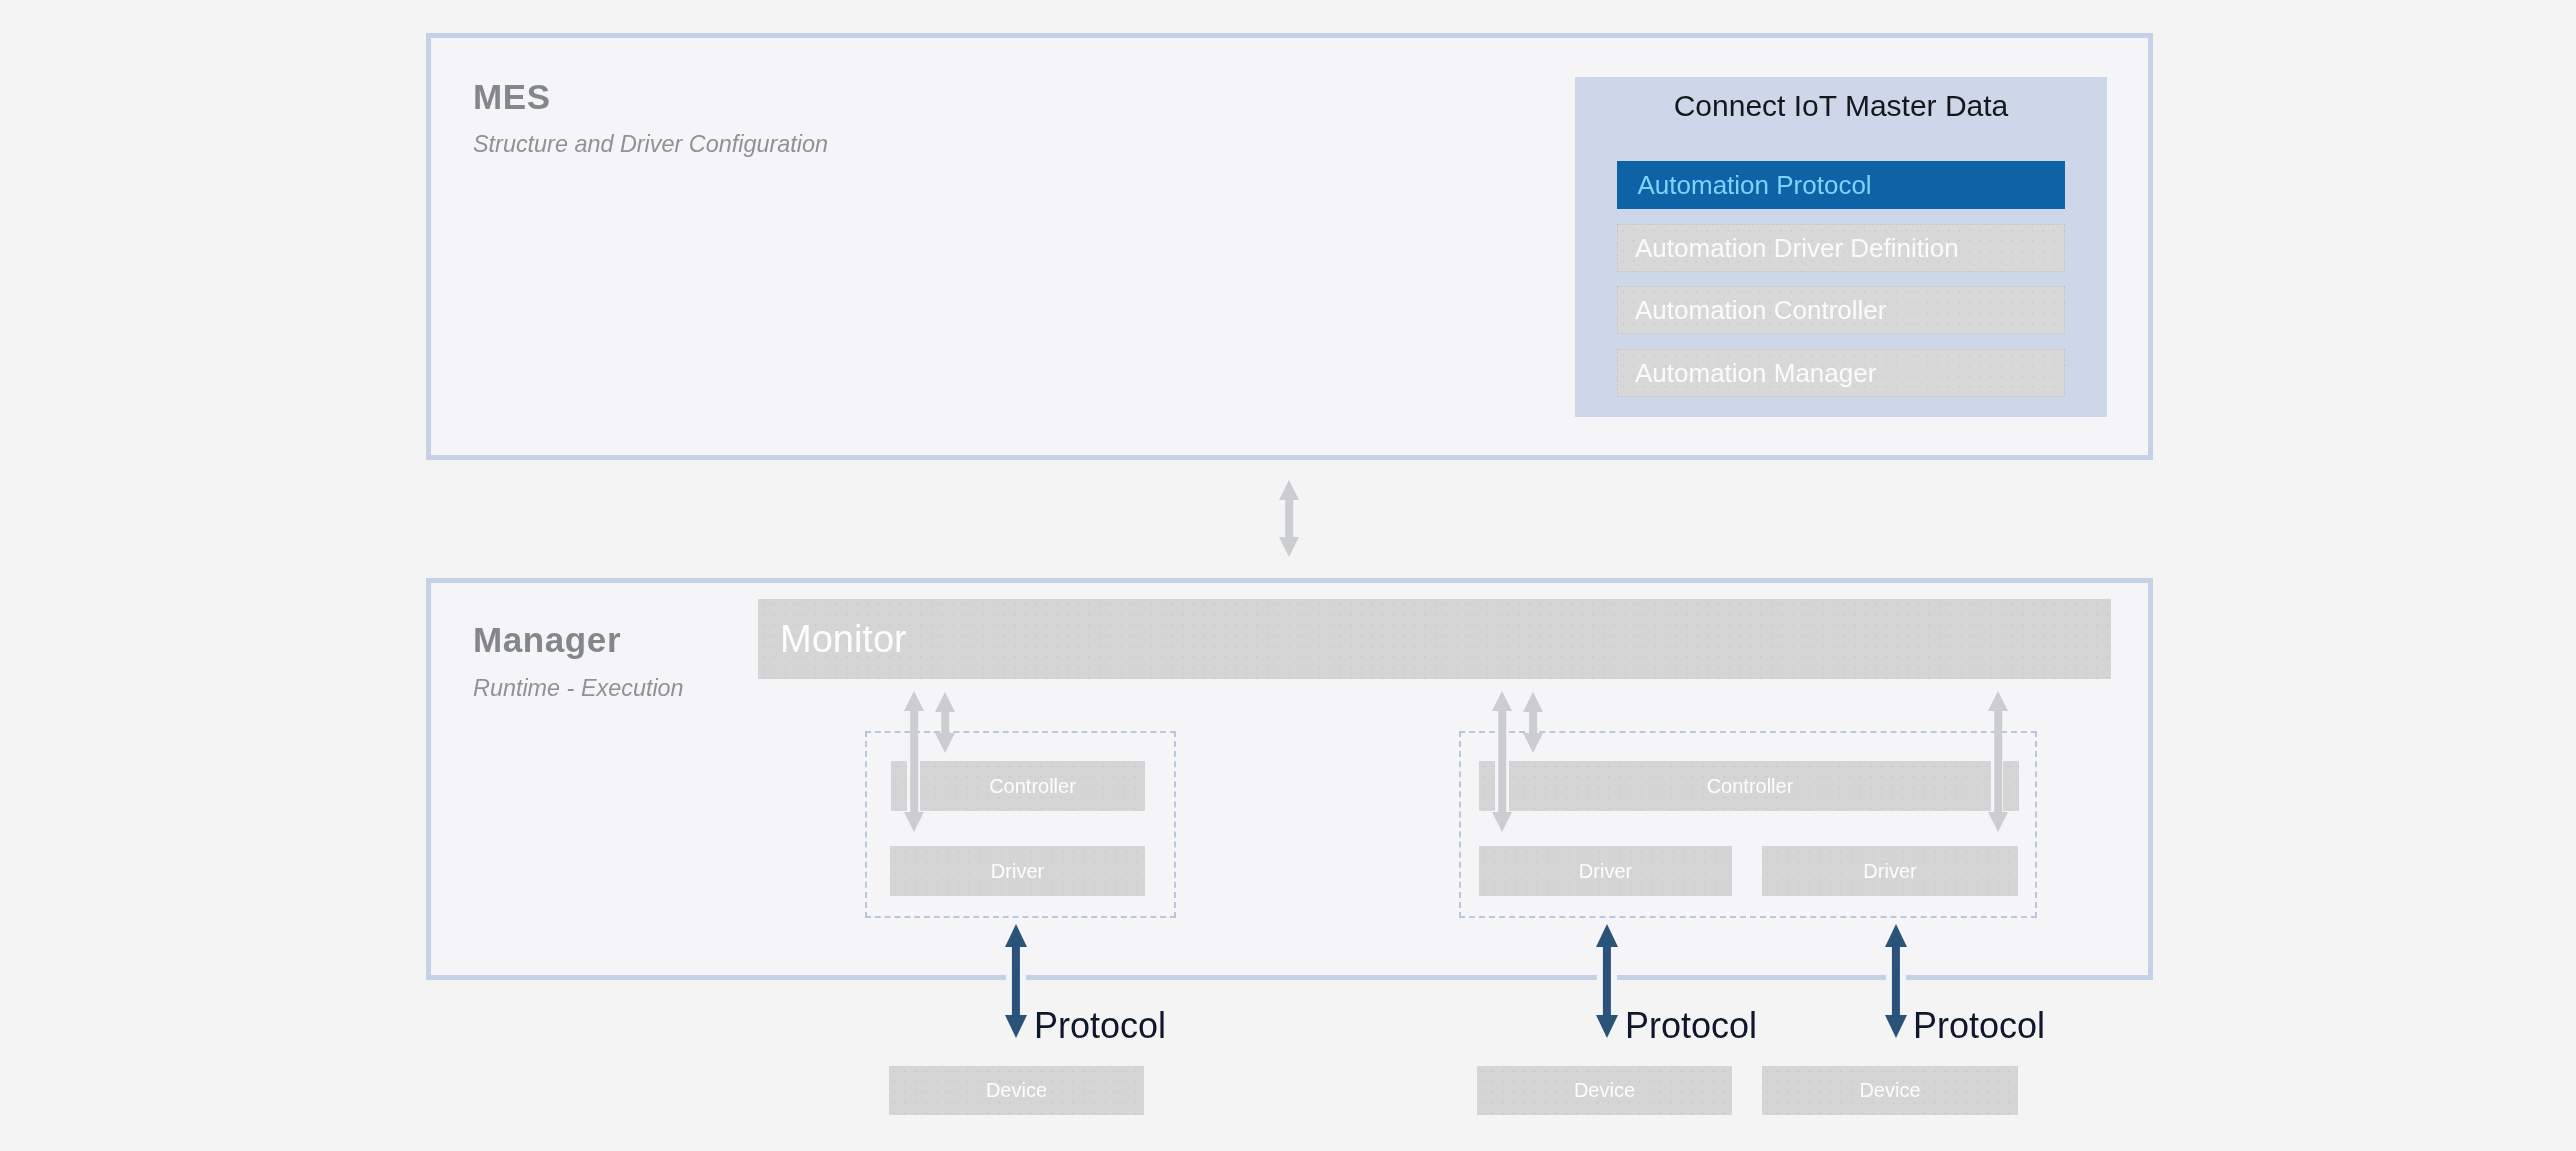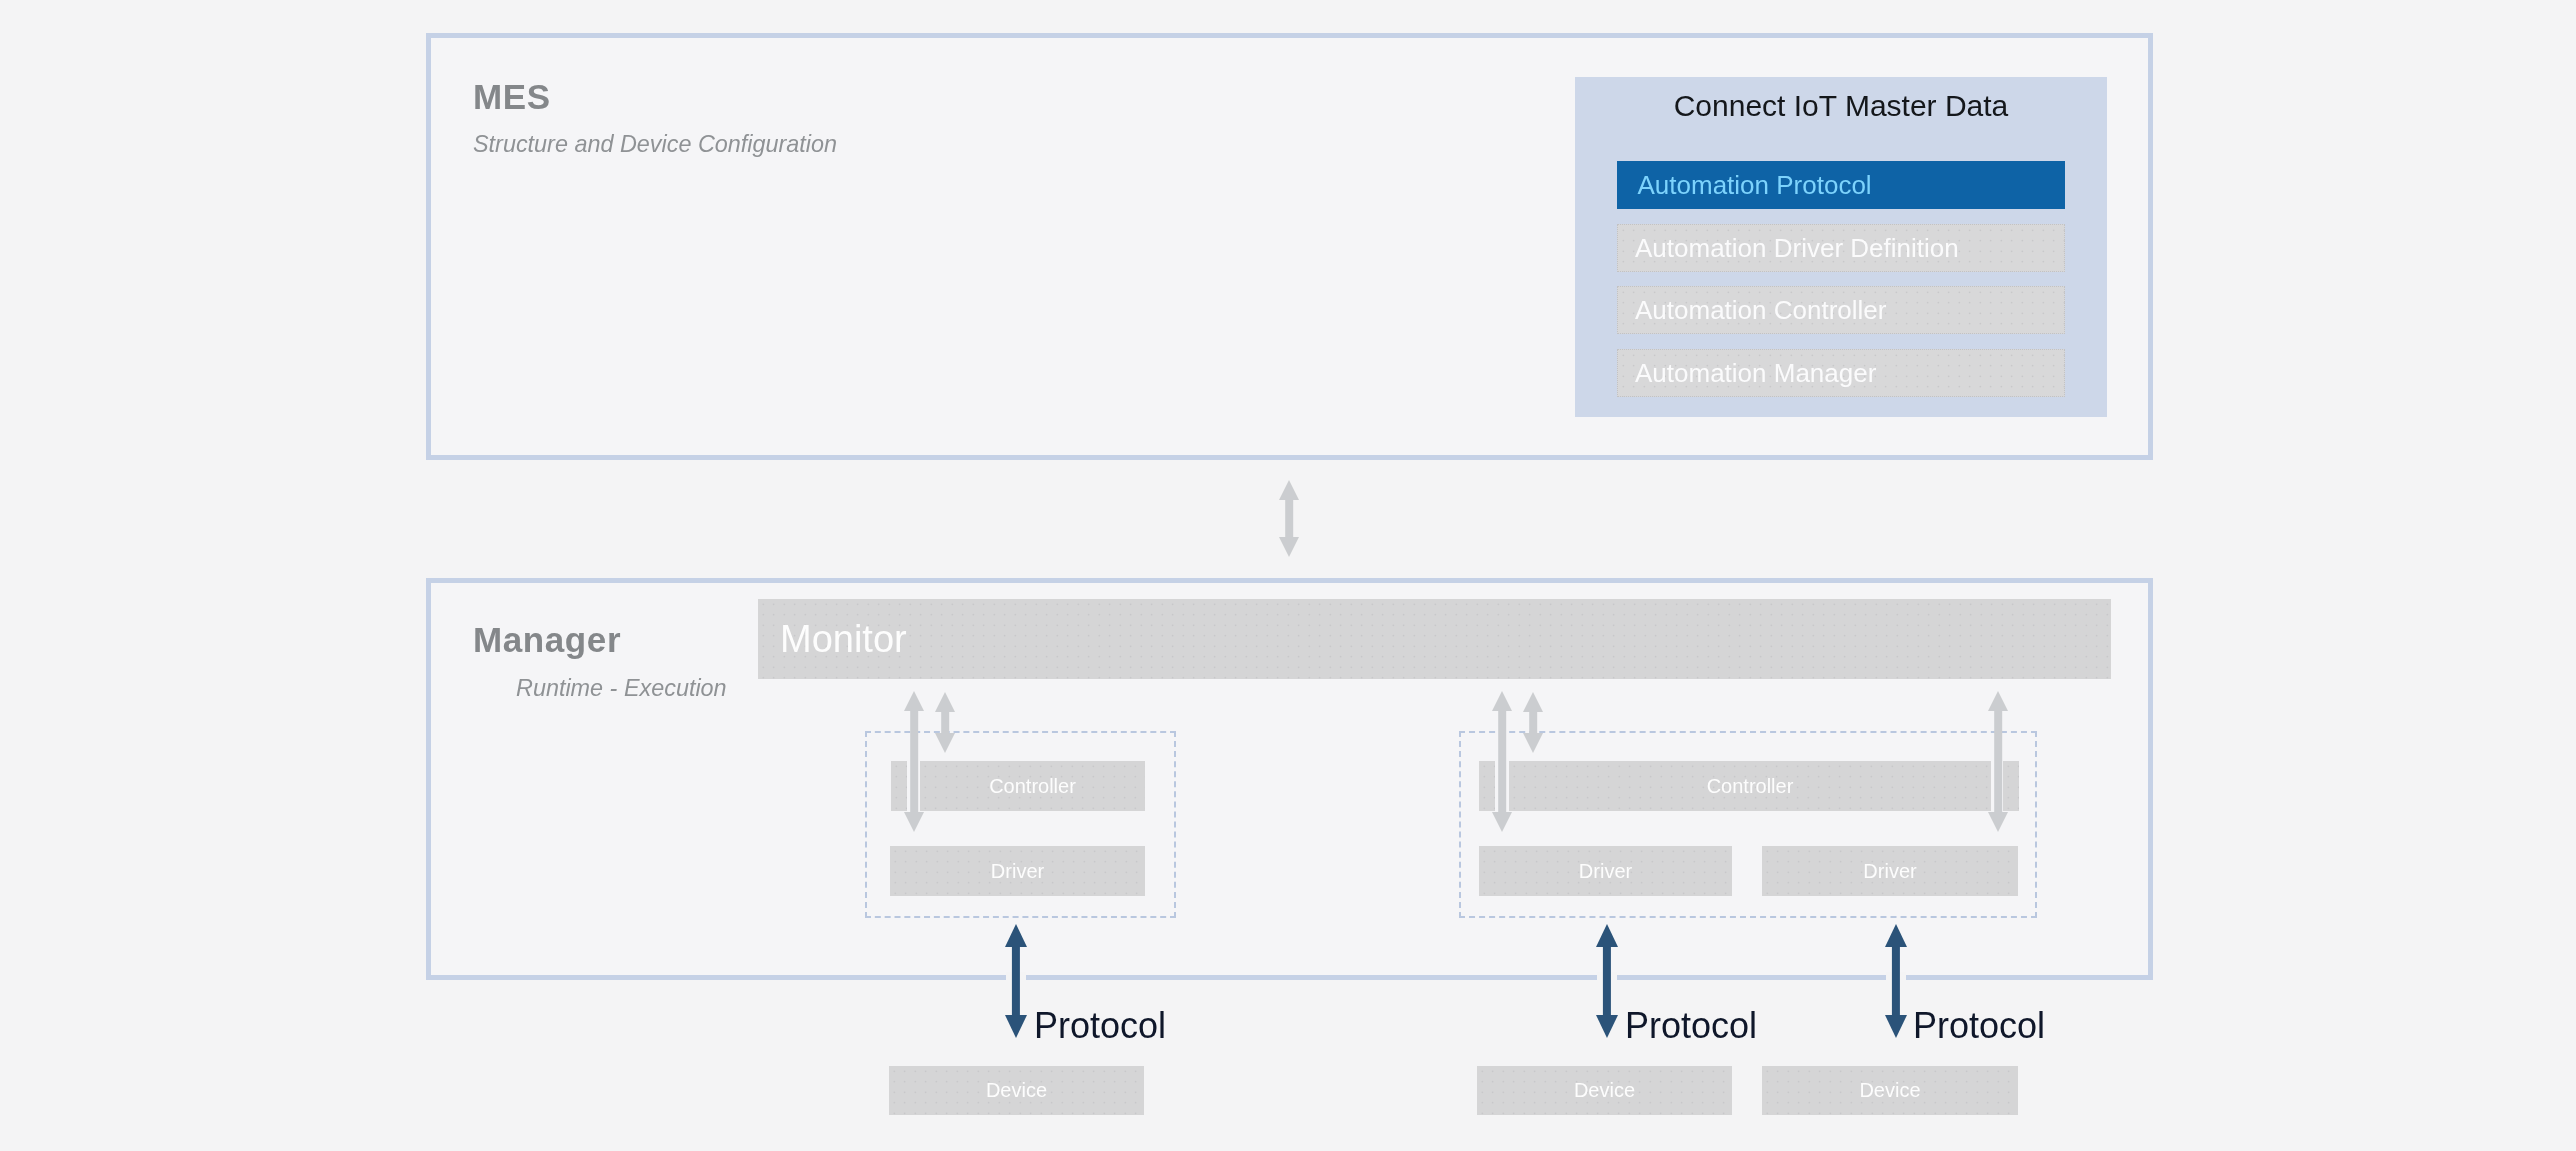--- a/index.html
+++ b/index.html
@@ -87,41 +87,41 @@
   .protocol-label{
     position:absolute;font-size:36px;color:#0f172a;line-height:1;
   }
 </style>
 </head>
 <body>
 
 <div class="frame" style="left:426px;top:33px;width:1727px;height:427px;"></div>
 
 <div class="box-title" style="left:473px;top:78px;">MES</div>
-<div class="box-subtitle" style="left:473px;top:132px;">Structure and Device Configuration</div>
+<div class="box-subtitle" style="left:473px;top:132px;">Structure and Driver Configuration</div>
 
 <div class="panel">
   <div class="panel-title">Connect IoT Master Data</div>
 </div>
 
 <div class="menu-item selected" style="left:1617px;top:161px;">Automation Protocol</div>
 <div class="menu-item idle" style="left:1617px;top:224px;">Automation Driver Definition</div>
 <div class="menu-item idle" style="left:1617px;top:286px;">Automation Controller</div>
 <div class="menu-item idle" style="left:1617px;top:349px;">Automation Manager</div>
 
 <div class="varrow gray" style="left:1279px;top:480px;height:77px;">
   <div class="head top"></div>
     <div class="shaft"></div>
     <div class="head bottom"></div>
 </div>
 
 <div class="frame" style="left:426px;top:578px;width:1727px;height:402px;"></div>
 
 <div class="box-title" style="left:473px;top:621px;">Manager</div>
-<div class="box-subtitle" style="left:473px;top:676px;margin-left:43px;">Runtime - Execution</div>
+<div class="box-subtitle" style="left:473px;top:676px;">Runtime - Execution</div>
 
 <div class="bar left-text" style="left:758px;top:599px;width:1353px;height:80px;">Monitor</div>
 
 <div class="dashed-group" style="left:865px;top:731px;width:311px;height:187px;"></div>
 
 <div class="bar" style="left:891px;top:761px;width:16.4px;height:50px;"></div>
 <div class="bar" style="left:920px;top:761px;width:225px;height:50px;">Controller</div>
 <div class="bar" style="left:890px;top:846px;width:255px;height:50px;">Driver</div>
 
 <div class="varrow gray" style="left:904px;top:691px;height:141px;">

